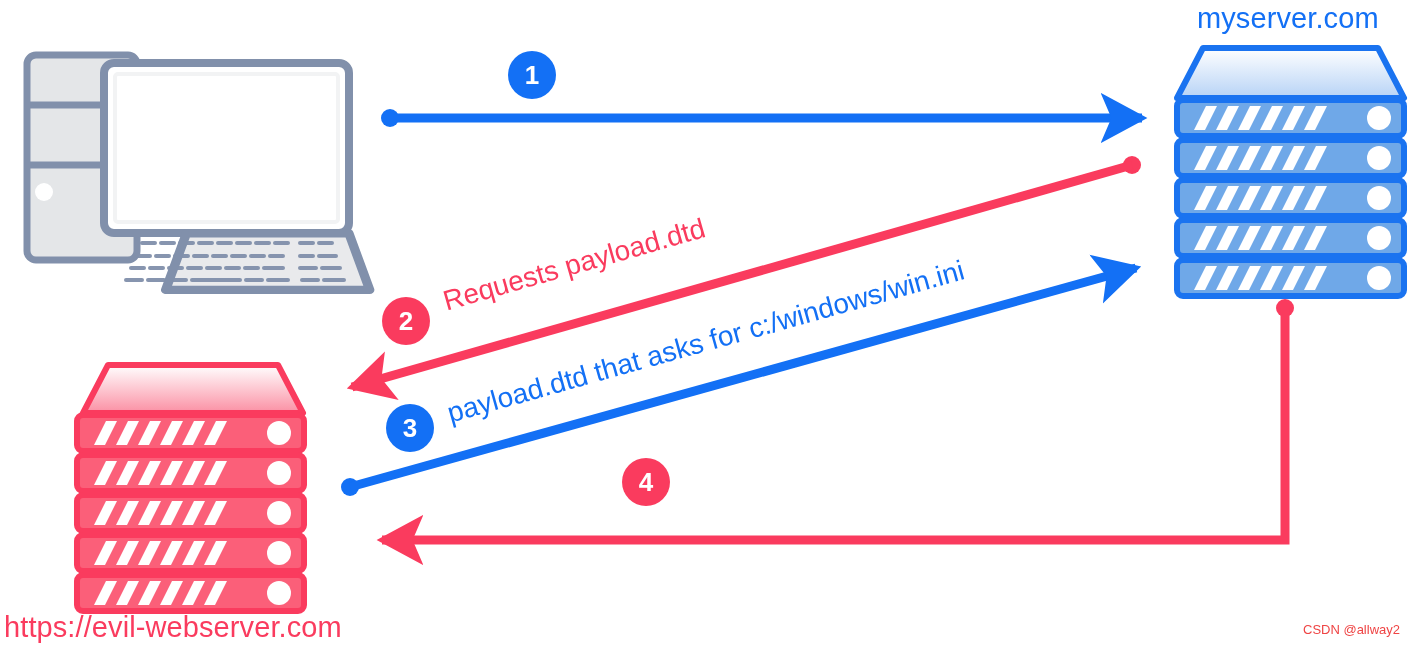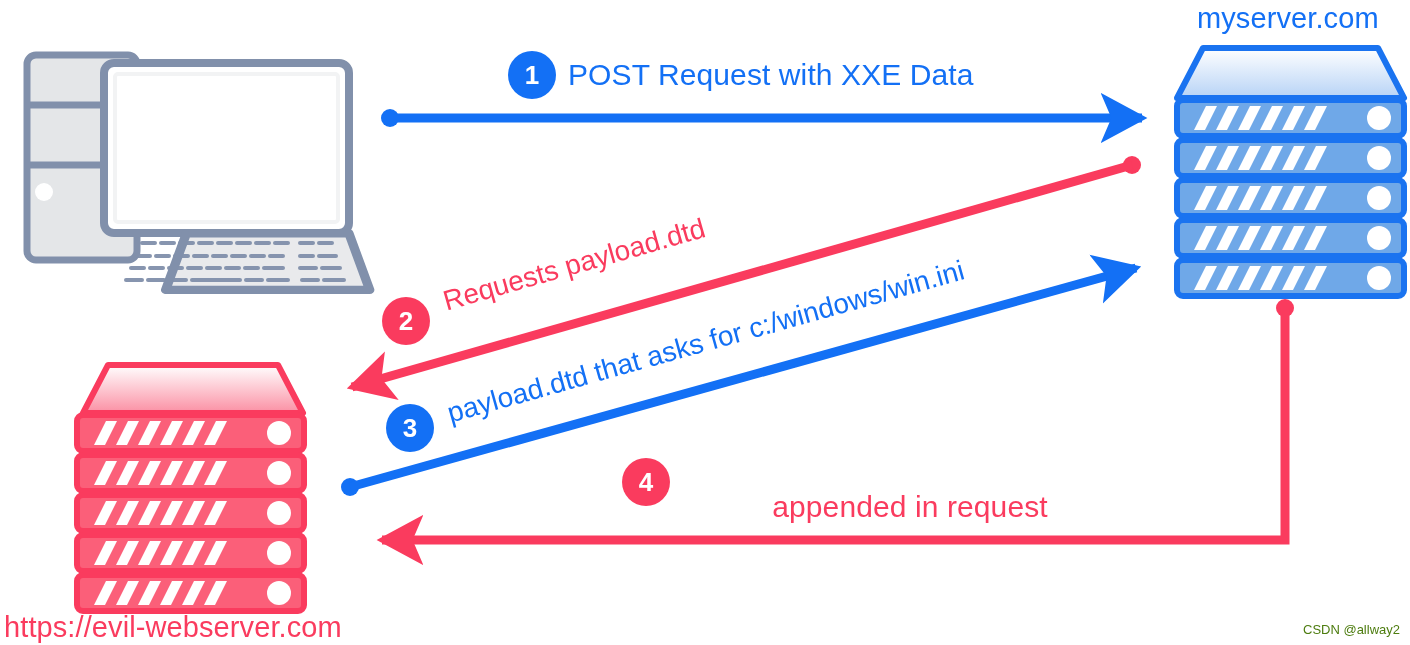--- a/index.html
+++ b/index.html
@@ -20,21 +20,21 @@
 
   .rot-wrap{position:absolute;transform-origin:0 50%;}
   .rot-text{font-size:28px;line-height:1;white-space:nowrap;}
 
   .badge{position:absolute;border-radius:50%;display:flex;align-items:center;
          justify-content:center;color:#fff;font-weight:700;font-size:26px;
          line-height:1;}
   .badge.blue{background:#1370f5;}
   .badge.red{background:#fa3b5e;}
 
-  .watermark{position:absolute;right:10px;bottom:8px;color:#4d7c0f;font-size:13px;}
+  .watermark{position:absolute;right:10px;bottom:8px;color:#ef4444;font-size:13px;}
 </style>
 </head>
 <body>
 
 <div id="stage">
 
   <svg class="layer" viewBox="0 0 1410 645">
     <defs>
       <linearGradient id="blueTop" x1="0" y1="0" x2="0" y2="1">
         <stop offset="0%" stop-color="#ffffff"></stop>
@@ -267,29 +267,27 @@
       <circle cx="1285" cy="308" r="9" fill="#fa3b5e"></circle>
       <path d="M1285,308 L1285,540 L382,540" fill="none" stroke="#fa3b5e" stroke-width="9" stroke-linejoin="miter" marker-end="url(#arrowRed)"></path>
     </g>
   </svg>
 
   <div class="lbl server-title blue-txt" style="left:1197px;top:4px;">myserver.com</div>
 
   <div class="lbl site-url red-txt" style="left:4px;top:613px;">https://evil-webserver.com</div>
 
   <div class="badge blue" style="left:508px;top:51px;width:48px;height:48px;">1</div>
-  <div class="lbl step-text blue-txt" style="left:568px;top:58px;">POST Request with XXE Data</div>
 
   <div class="badge red" style="left:382px;top:297px;width:48px;height:48px;">2</div>
   <div class="rot-wrap" style="left:444px;top:288px;transform:rotate(-15.9deg);">
     <div class="rot-text red-txt">Requests payload.dtd</div>
   </div>
 
   <div class="badge blue" style="left:386px;top:404px;width:48px;height:48px;">3</div>
   <div class="rot-wrap" style="left:448px;top:400px;transform:rotate(-15.6deg);">
     <div class="rot-text blue-txt">payload.dtd that asks for c:/windows/win.ini</div>
   </div>
 
   <div class="badge red" style="left:622px;top:458px;width:48px;height:48px;">4</div>
-  <div class="lbl step-text center red-txt" style="left:680px;top:490px;width:460px;">appended in request</div>
 
   <div class="watermark">CSDN @allway2</div>
 </div>
 
 </body></html>

